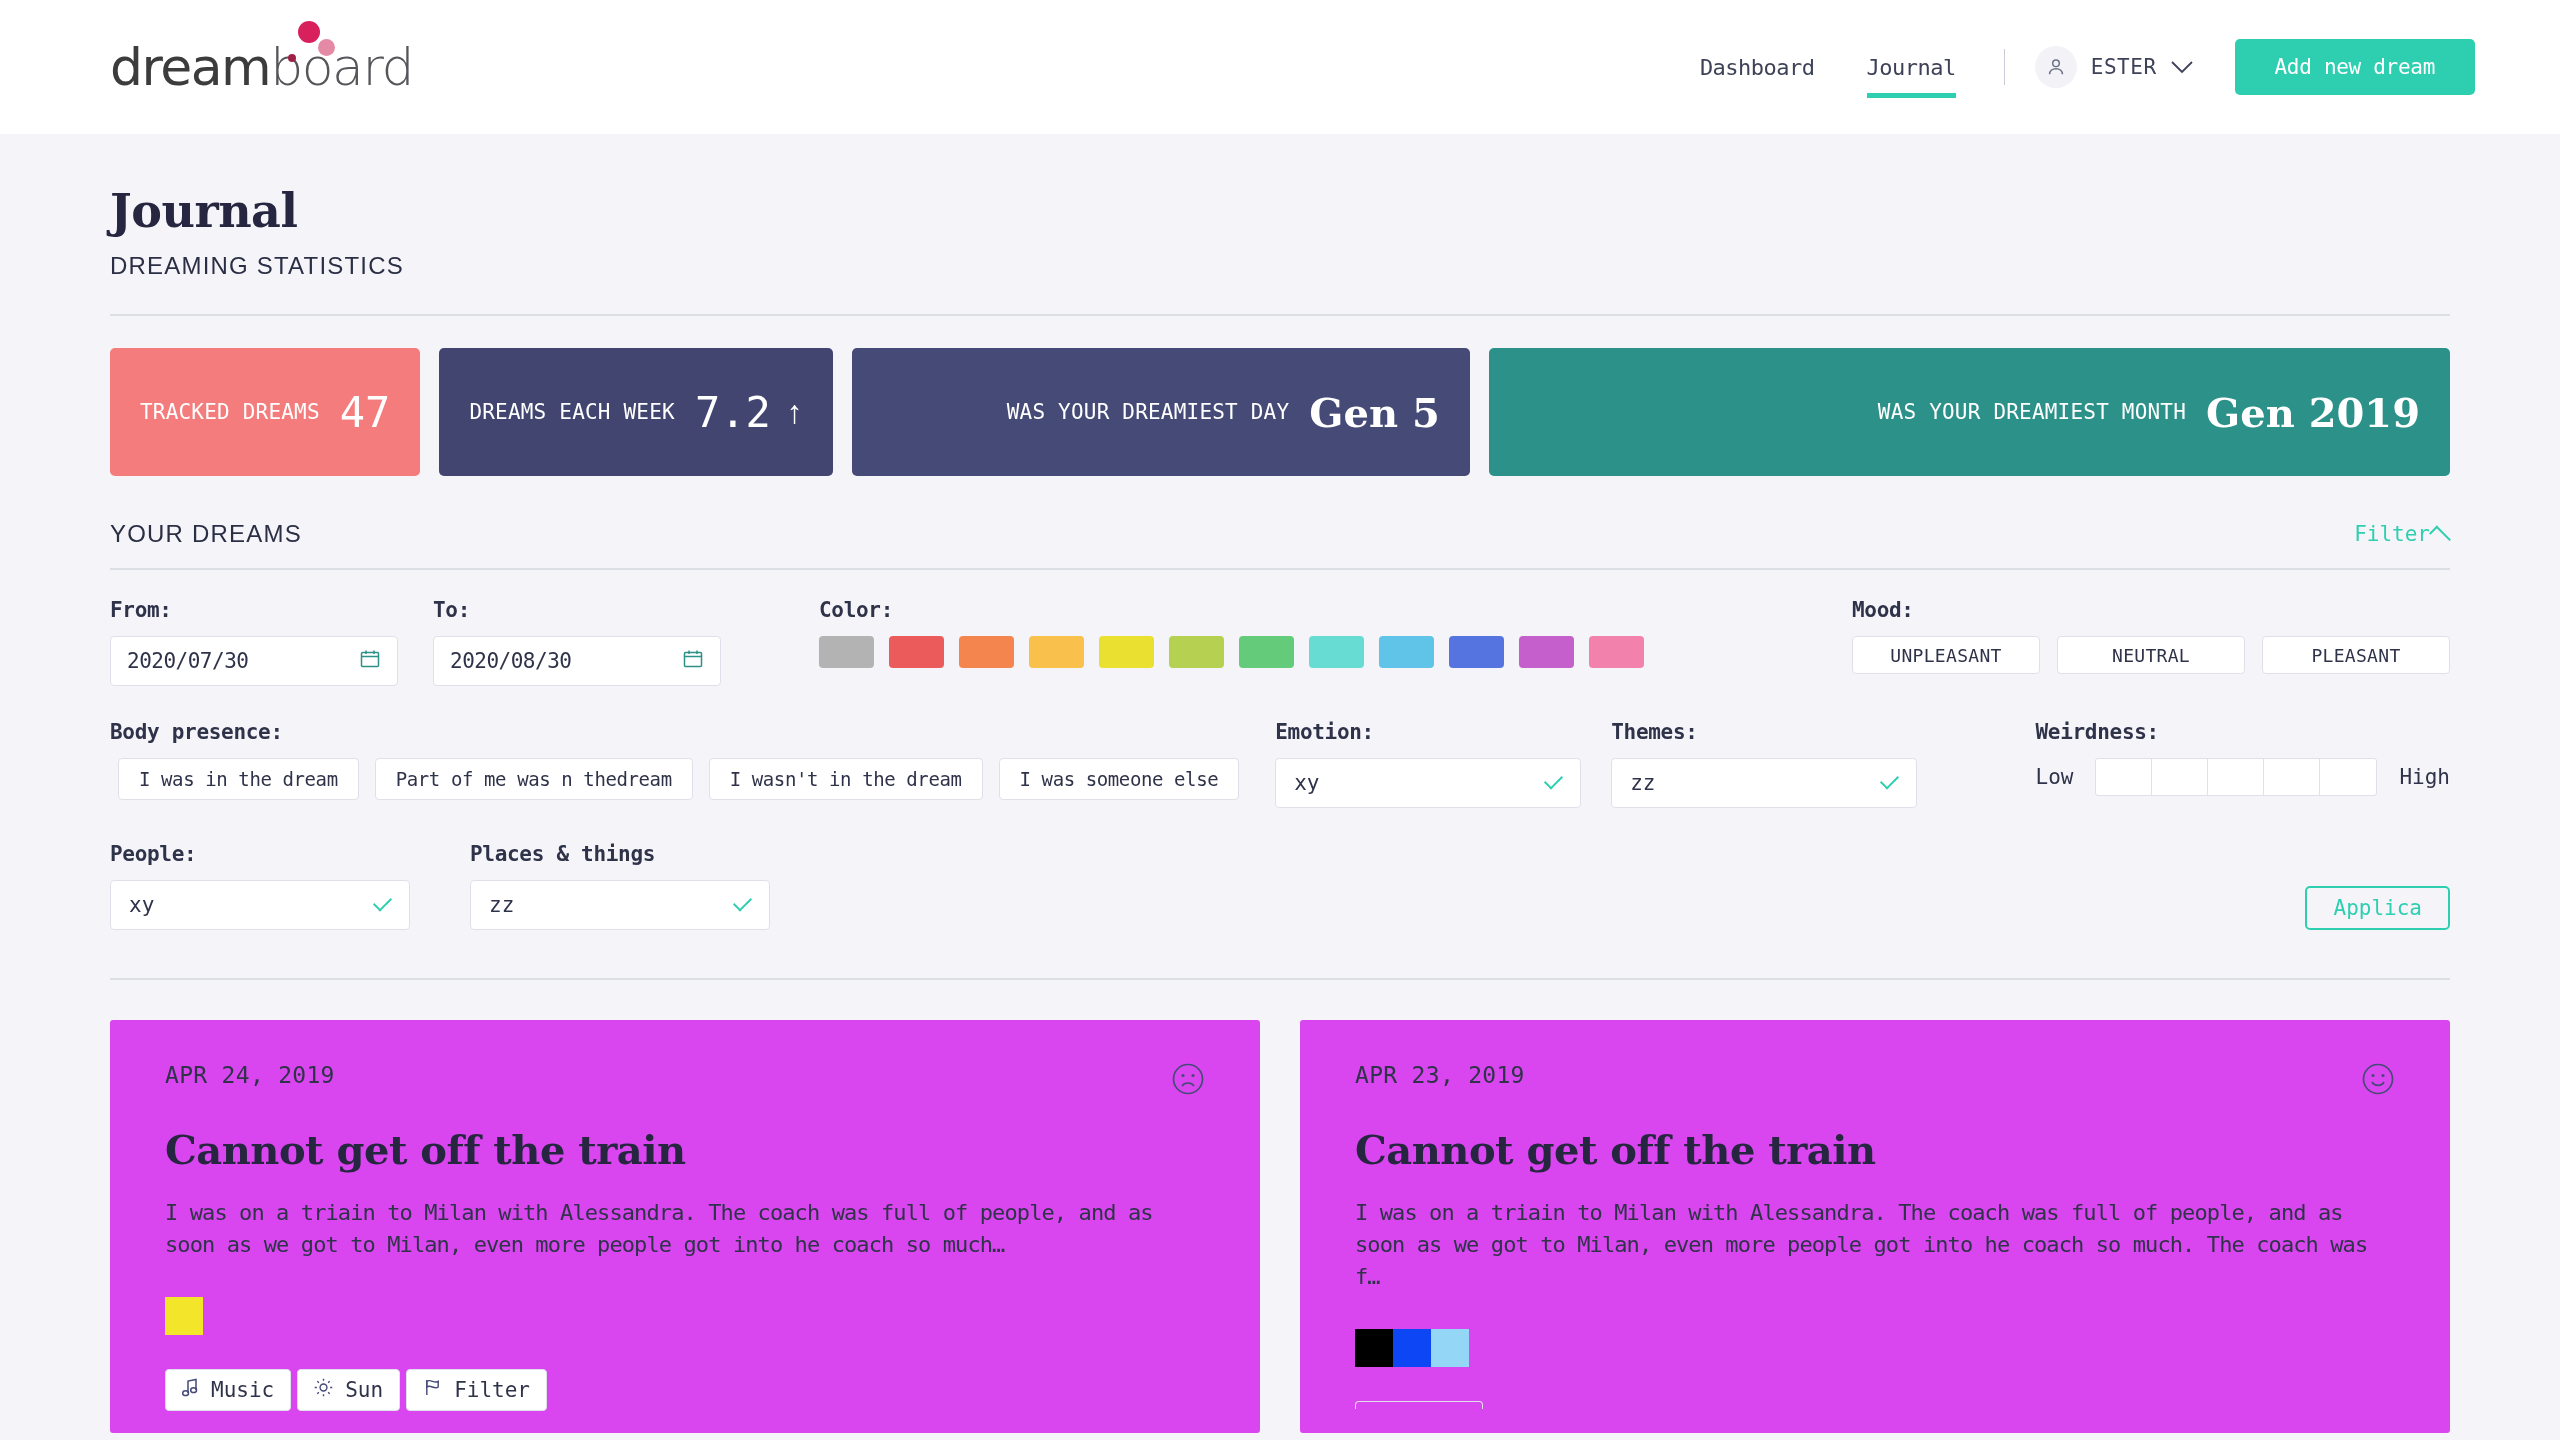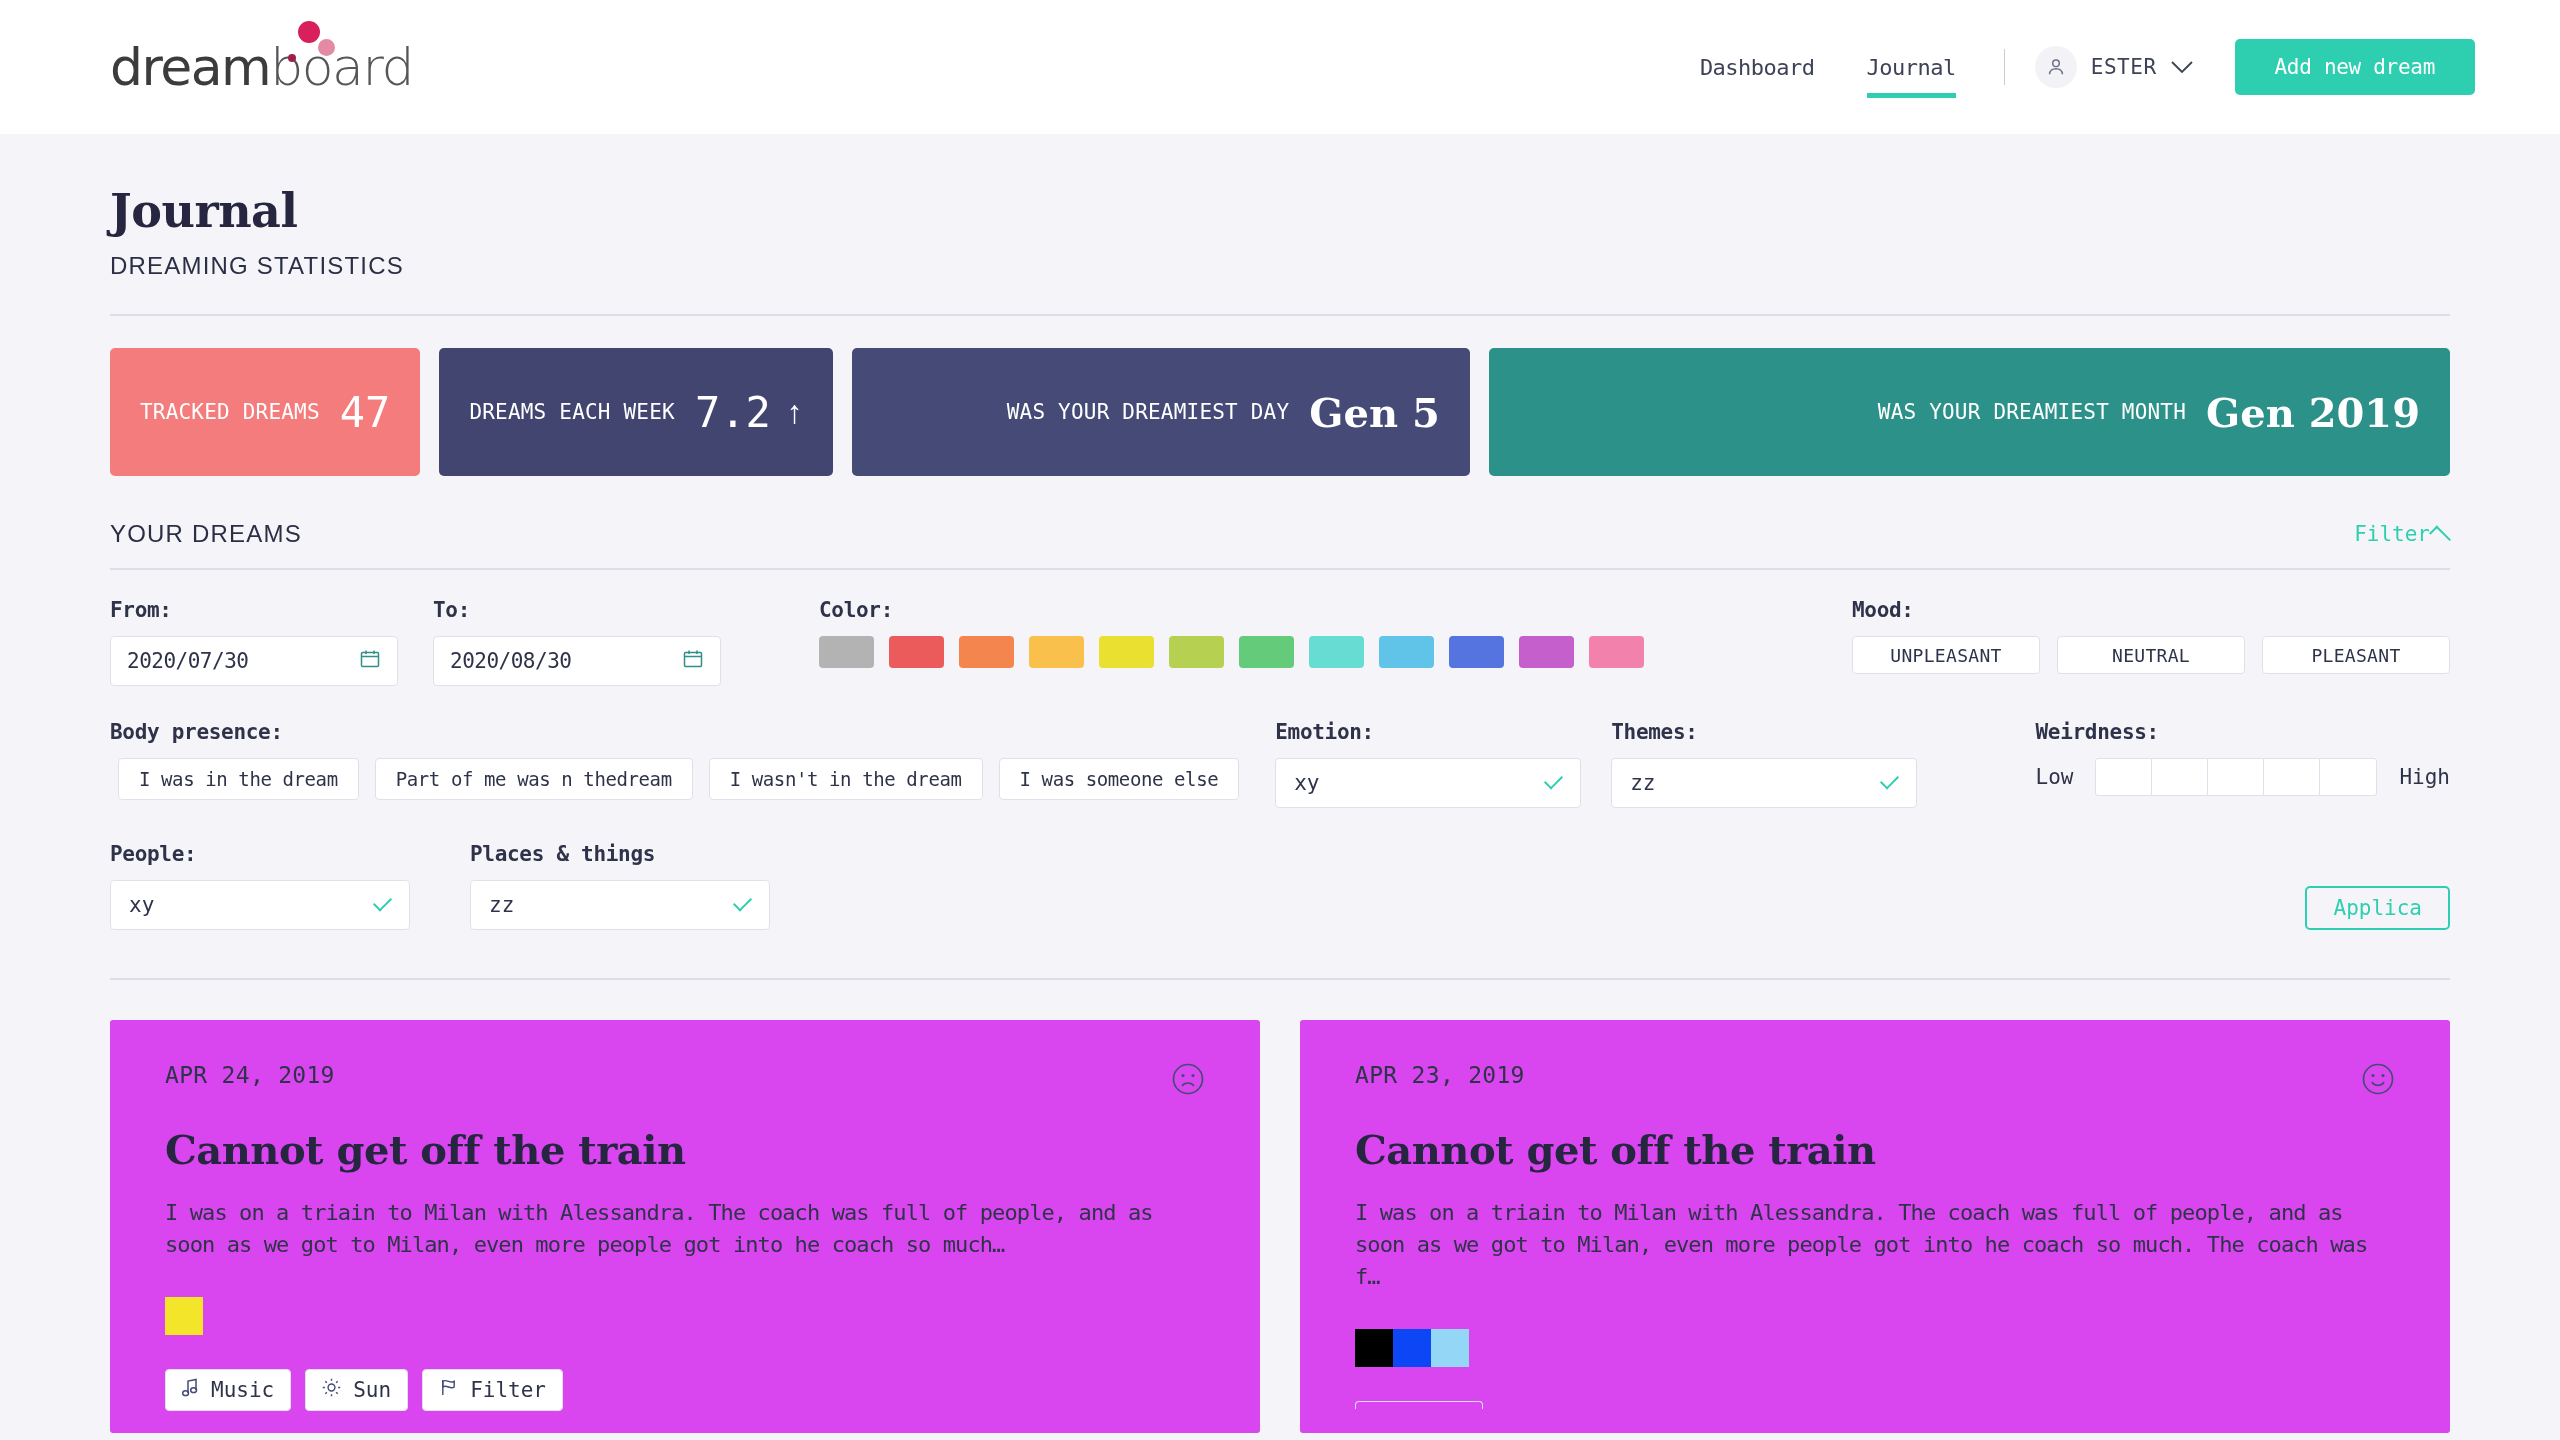--- a/index.html
+++ b/index.html
@@ -309,21 +309,21 @@
   .card-body {
     font-family: "DejaVu Sans Mono", monospace;
     font-size: 22px;
     line-height: 1.45;
     color: #2f3349;
     margin-top: 24px;
     letter-spacing: -0.9px;
   }
   .card-colors { display: flex; margin-top: 36px; }
   .card-color { width: 38px; height: 38px; }
-  .card-tags { display: flex; gap: 14px; margin-top: 34px; }
+  .card-tags { display: flex; gap: 6px; margin-top: 34px; }
   .tag {
     height: 42px;
     background: #fff;
     border: 1.5px solid #dfe1ea;
     border-radius: 4px;
     display: flex; align-items: center; gap: 12px;
     padding: 0 16px;
     font-family: "DejaVu Sans Mono", monospace;
     font-size: 21px;
     color: #2f3349;

